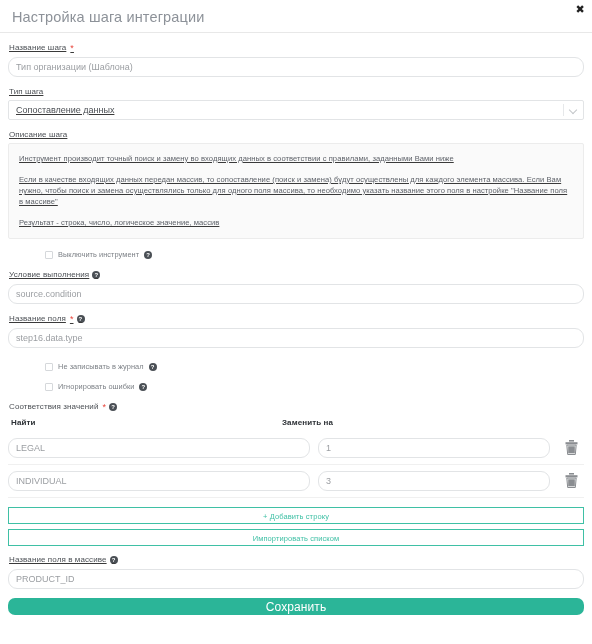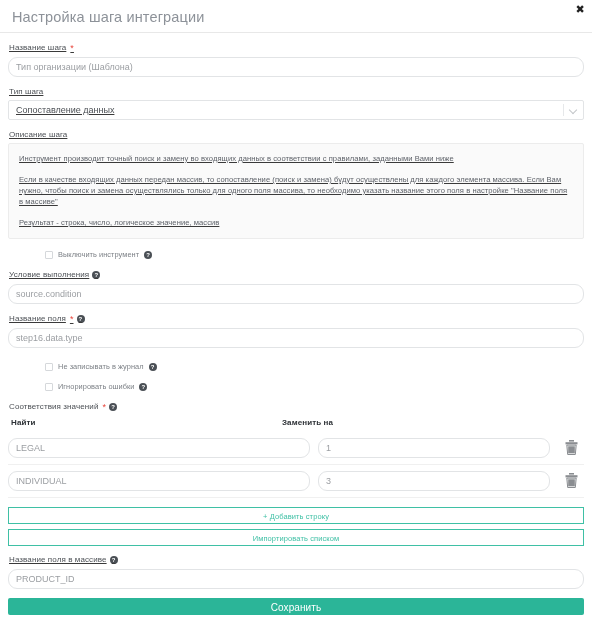--- a/index.html
+++ b/index.html
@@ -242,24 +242,24 @@
     letter-spacing: .1px;
   }
 
   .btn-primary {
     display: block;
     width: 100%;
     height: 17px;
     line-height: 17px;
     text-align: center;
     border: none;
-    border-radius: 2px;
+    border-radius: 7px;
     background: #2bb598;
     color: #ffffff;
-    font-size: 10px;
+    font-size: 12px;
     cursor: pointer;
     font-family: "Liberation Sans", "DejaVu Sans", sans-serif;
     letter-spacing: .1px;
   }
 
   .footer {
     padding: 9px 8px 8px 8px;
   }
   .spacer-sm { height: 4px; }
 </style>

